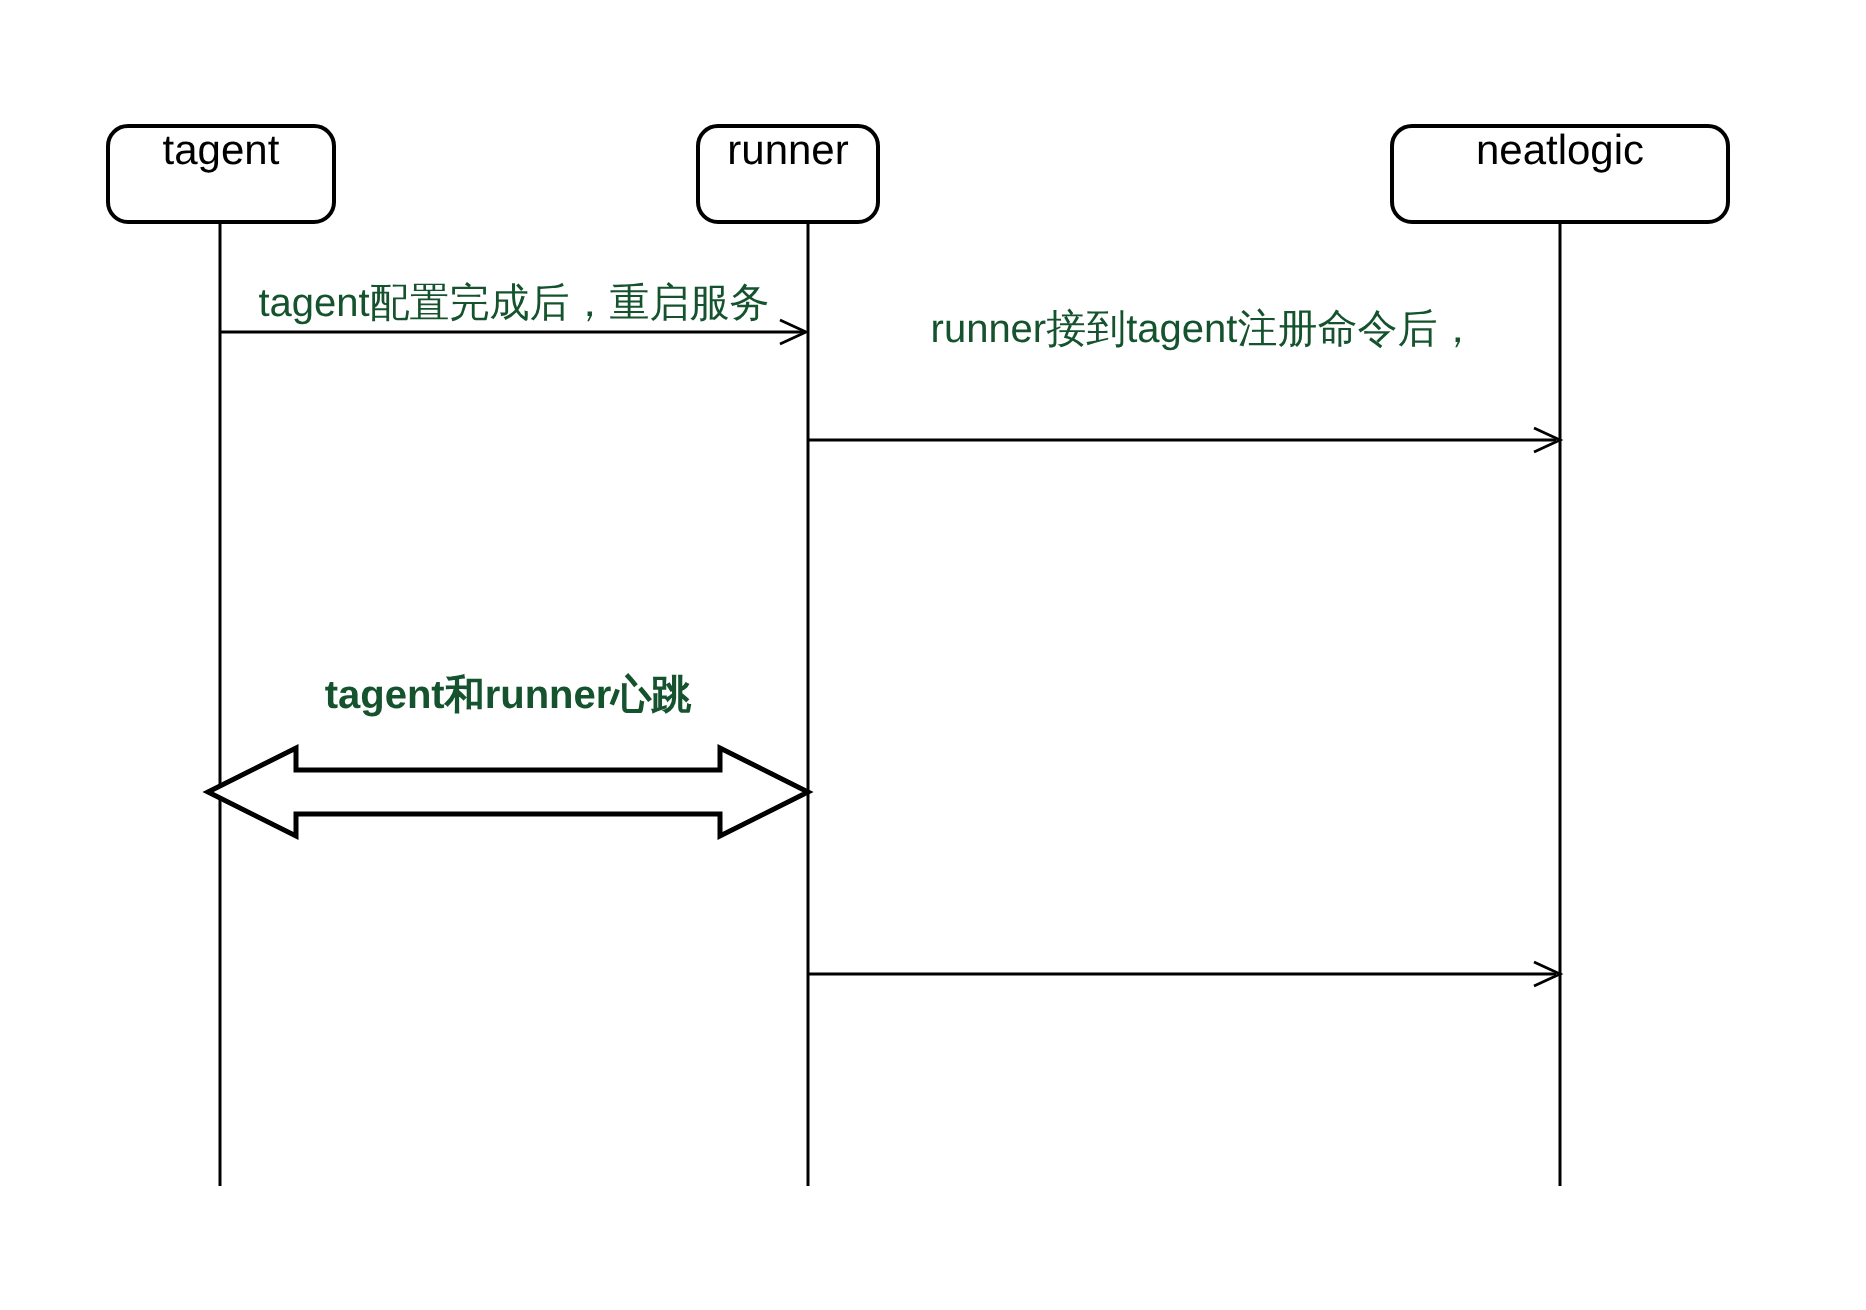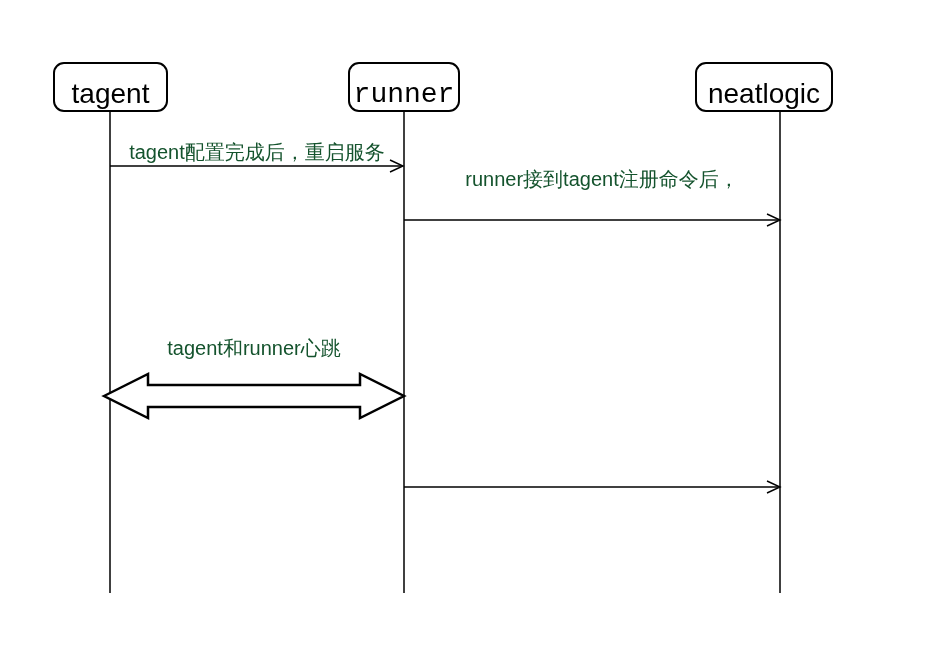--- a/index.html
+++ b/index.html
@@ -21,40 +21,40 @@
     top: 0;
   }
   .actor {
     position: absolute;
     top: 62px;
     height: 50px;
     border: 2px solid #000000;
     border-radius: 11px;
     background: #ffffff;
     display: flex;
-    align-items: flex-end;
+    align-items: flex-start;
     justify-content: center;
     box-sizing: border-box;
-    font-size: 28px;
+    font-size: 21px;
     color: #000000;
   }
   .actor-tagent    { left: 53px;  width: 115px; }
-  .actor-runner    { left: 348px; width: 112px; font-family: Liberation Mono, monospace; }
-  .actor-neatlogic { left: 695px; width: 138px; }
+  .actor-runner    { left: 348px; width: 92px; }
+  .actor-neatlogic { left: 695px; width: 170px; }
   .msg {
     position: absolute;
     text-align: center;
     font-size: 20px;
     line-height: 23px;
     color: #14532d;
     white-space: nowrap;
   }
   .msg1 { left: 110px; width: 294px; top: 141px; }
-  .msg2 { left: 404px; width: 396px; top: 168px; text-align: center; }
-  .msg3 { left: 104px; width: 300px; top: 337px; }
+  .msg2 { left: 404px; width: 396px; top: 154px; text-align: center; }
+  .msg3 { left: 104px; width: 300px; top: 337px; font-weight: bold; }
 </style>
 </head>
 <body>
 
 <div class="canvas">
 
   <svg class="diagram-svg" width="933" height="655" viewBox="0 0 933 655">
 
     <line x1="110" y1="112" x2="110" y2="593" stroke="#000000" stroke-width="1.5"></line>
     <line x1="404" y1="112" x2="404" y2="593" stroke="#000000" stroke-width="1.5"></line>

